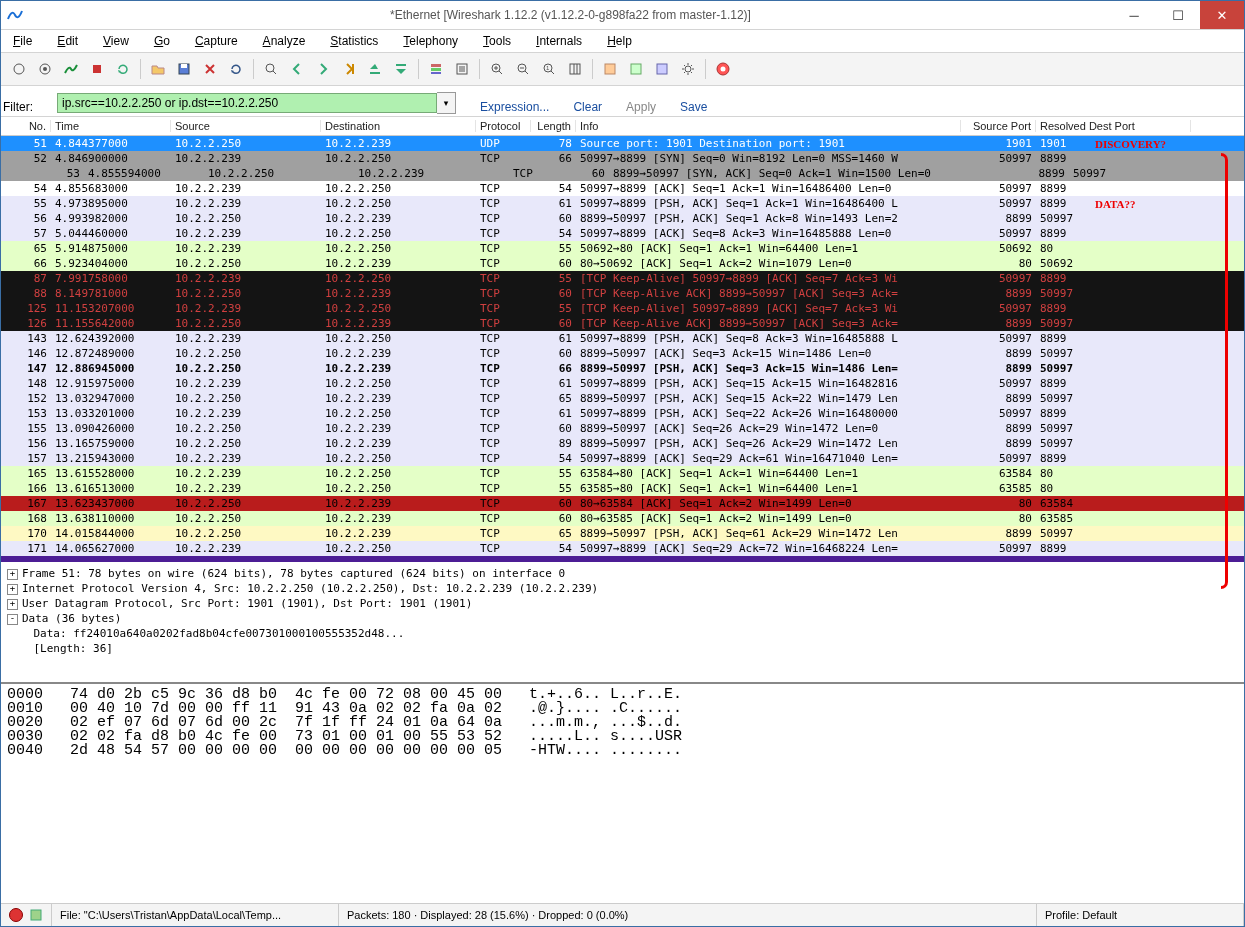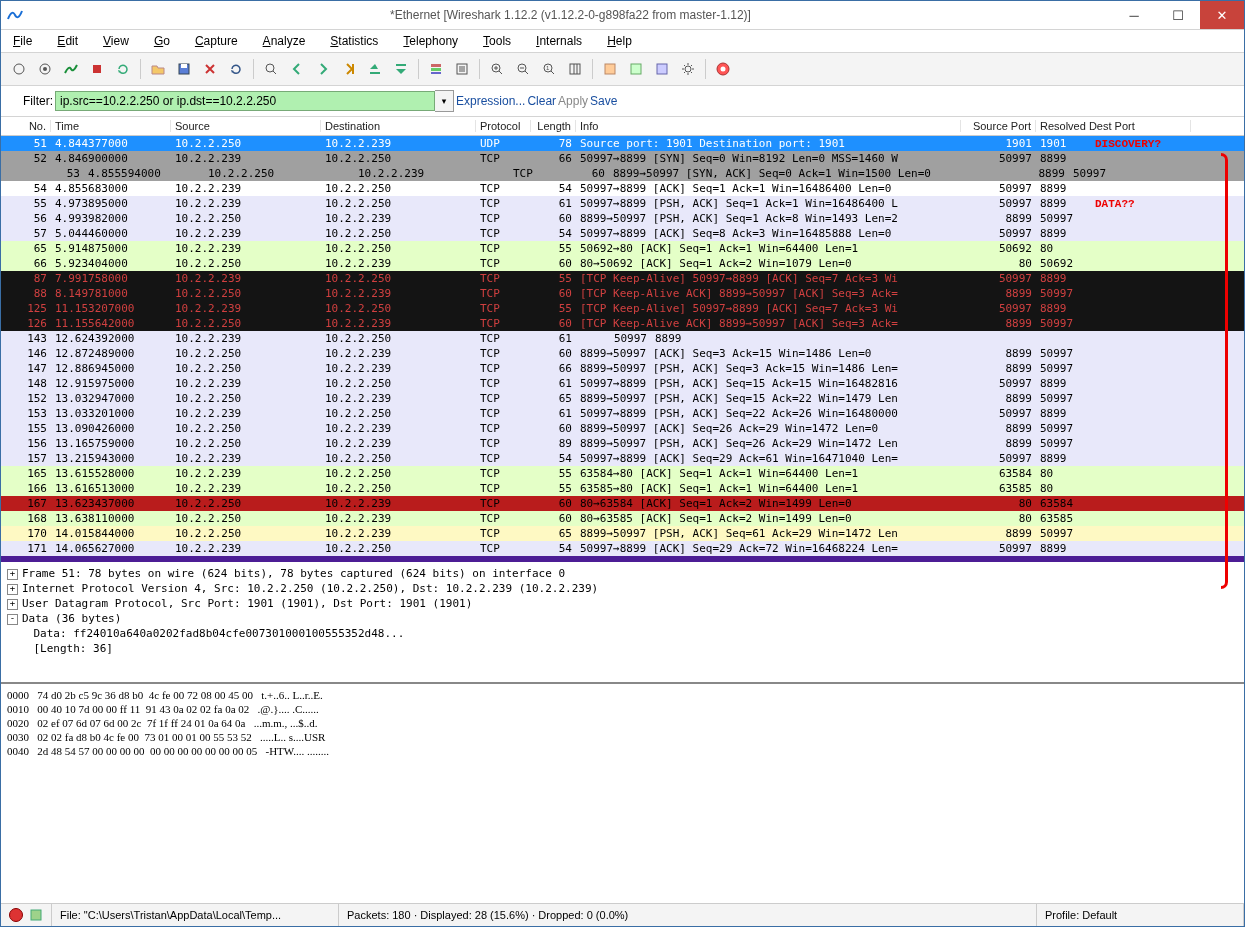--- a/index.html
+++ b/index.html
@@ -10,21 +10,21 @@
 .winbtns{display:flex;height:100%}
 .winbtn{width:44px;display:flex;align-items:center;justify-content:center;font-size:13px;color:#333}
 .winbtn.close{background:#c8433b;color:#fff}
 .menubar{height:22px;display:flex;align-items:center;padding:0 6px;gap:13px;border-bottom:1px solid #d4d4d4}
 .menuitem{padding:2px 6px;font-size:12px}
 .menuitem u{text-decoration:underline}
 .toolbar{height:28px;display:flex;align-items:center;padding:2px 6px;gap:2px;border-bottom:1px solid #d4d4d4;background:#f4f4f4}
 .tbtn{width:22px;height:22px;display:flex;align-items:center;justify-content:center;border:1px solid transparent;border-radius:2px}
 .tbtn svg{width:16px;height:16px}
 .tsep{width:1px;height:20px;background:#ccc;margin:0 3px}
-.filterbar{height:26px;display:flex;align-items:center;padding:2px 22px;gap:2px;border-bottom:1px solid #d4d4d4}
+.filterbar{height:26px;display:flex;align-items:flex-end;padding:2px 2px;gap:24px;border-bottom:1px solid #d4d4d4}
 .filterbar label{font-size:12px}
 .filterwrap{display:flex;align-items:center}
 .filterinput{width:370px;height:18px;background:#b0f0b0;border:1px solid #7a7;padding:0 4px;font-size:12px;font-family:inherit}
 .filterdd{width:18px;height:20px;border:1px solid #999;border-left:none;display:flex;align-items:center;justify-content:center;font-size:9px;background:#f4f4f4}
 .filterbar .link{color:#1a4fa0;font-size:12px}
 .filterbar .link.dis{color:#888}
 .packetlist{flex:0 0 auto;overflow:hidden;border-bottom:6px solid #4c1d95}
 .plhead{display:flex;background:#fff;border-bottom:1px solid #ccc;height:18px;align-items:center;font-size:11px;color:#222}
 .plhead div{padding:0 4px;border-right:1px solid #e4e4e4;box-sizing:border-box;white-space:nowrap;overflow:hidden}
 .plbody{font-family:"Lucida Console","Consolas",monospace;font-size:11px}
@@ -32,25 +32,25 @@
 .row>div{padding:0 4px;box-sizing:border-box;overflow:hidden}
 .c-no{width:50px;text-align:right}
 .c-time{width:120px}
 .c-src{width:150px}
 .c-dst{width:155px}
 .c-proto{width:55px}
 .c-len{width:45px;text-align:right}
 .c-info{width:385px}
 .c-sport{width:75px;text-align:right}
 .c-dport{width:55px}
-.c-extra{width:120px;color:#e00;font-family:Liberation Mono, monospace;font-weight:bold}
+.c-extra{width:120px;color:#e00;font-family:Liberation Serif, serif;font-weight:bold}
 .details{height:112px;overflow:auto;border-bottom:2px solid #888;padding:4px 6px;font-family:"Lucida Console","Consolas",monospace;font-size:11px;line-height:15px}
 .details .treeline{white-space:pre}
 .expbox{display:inline-block;width:9px;height:9px;border:1px solid #888;line-height:7px;text-align:center;font-size:9px;margin-right:4px;font-family:monospace;vertical-align:1px}
-.hexpane{flex:1;overflow:auto;padding:4px 6px;font-family:Liberation Serif, serif;font-size:11px;line-height:14px;white-space:pre}
+.hexpane{flex:1;overflow:auto;padding:4px 6px;font-family:Liberation Mono, monospace;font-size:15px;line-height:14px;white-space:pre}
 .statusbar{height:22px;border-top:1px solid #ccc;display:flex;align-items:center;font-size:11px;background:#f4f4f4}
 .statusbar .sseg{padding:0 8px;border-right:1px solid #ccc;height:100%;display:flex;align-items:center}
 .statusbar .sseg.grow{flex:1}
 .reddot{width:12px;height:12px;border-radius:50%;background:#d33;border:1px solid #800;margin-right:6px}
 .annot{position:absolute;pointer-events:none;z-index:50}
 .annotbrace{position:absolute;right:16px;top:152px;width:4px;height:430px;border-right:3px solid #e00;border-top:3px solid #e00;border-bottom:3px solid #e00;border-radius:0 8px 8px 0}
 </style>
 </head>
 <body>
 
@@ -422,37 +422,38 @@
           <div class="c-dport">50997</div>
           <div class="c-extra"></div>
         </div>
         <div class="row" style="background: rgb(232, 232, 250); color: rgb(0, 0, 0);">
           <div class="c-no">143</div>
           <div class="c-time">12.624392000</div>
           <div class="c-src">10.2.2.239</div>
           <div class="c-dst">10.2.2.250</div>
           <div class="c-proto">TCP</div>
           <div class="c-len">61</div>
+          <div class="c-info">50997→8899 [PSH, ACK] Seq=8 Ack=3 Win=16485888 L</div>
           <div class="c-sport">50997</div>
           <div class="c-dport">8899</div>
           <div class="c-extra"></div>
         </div>
         <div class="row" style="background: rgb(232, 232, 250); color: rgb(0, 0, 0); align-items: center;">
           <div class="c-no">146</div>
           <div class="c-time">12.872489000</div>
           <div class="c-src">10.2.2.250</div>
           <div class="c-dst">10.2.2.239</div>
           <div class="c-proto">TCP</div>
           <div class="c-len">60</div>
           <div class="c-info">8899→50997 [ACK] Seq=3 Ack=15 Win=1486 Len=0</div>
           <div class="c-sport">8899</div>
           <div class="c-dport">50997</div>
           <div class="c-extra"></div>
         </div>
-        <div class="row" style="background: rgb(232, 232, 250); color: rgb(0, 0, 0);">
+        <div class="row" style="background: rgb(232, 232, 250); color: rgb(0, 0, 0); font-weight: bold;">
           <div class="c-no">147</div>
           <div class="c-time">12.886945000</div>
           <div class="c-src">10.2.2.250</div>
           <div class="c-dst">10.2.2.239</div>
           <div class="c-proto">TCP</div>
           <div class="c-len">66</div>
           <div class="c-info">8899→50997 [PSH, ACK] Seq=3 Ack=15 Win=1486 Len=</div>
           <div class="c-sport">8899</div>
           <div class="c-dport">50997</div>
           <div class="c-extra"></div>

